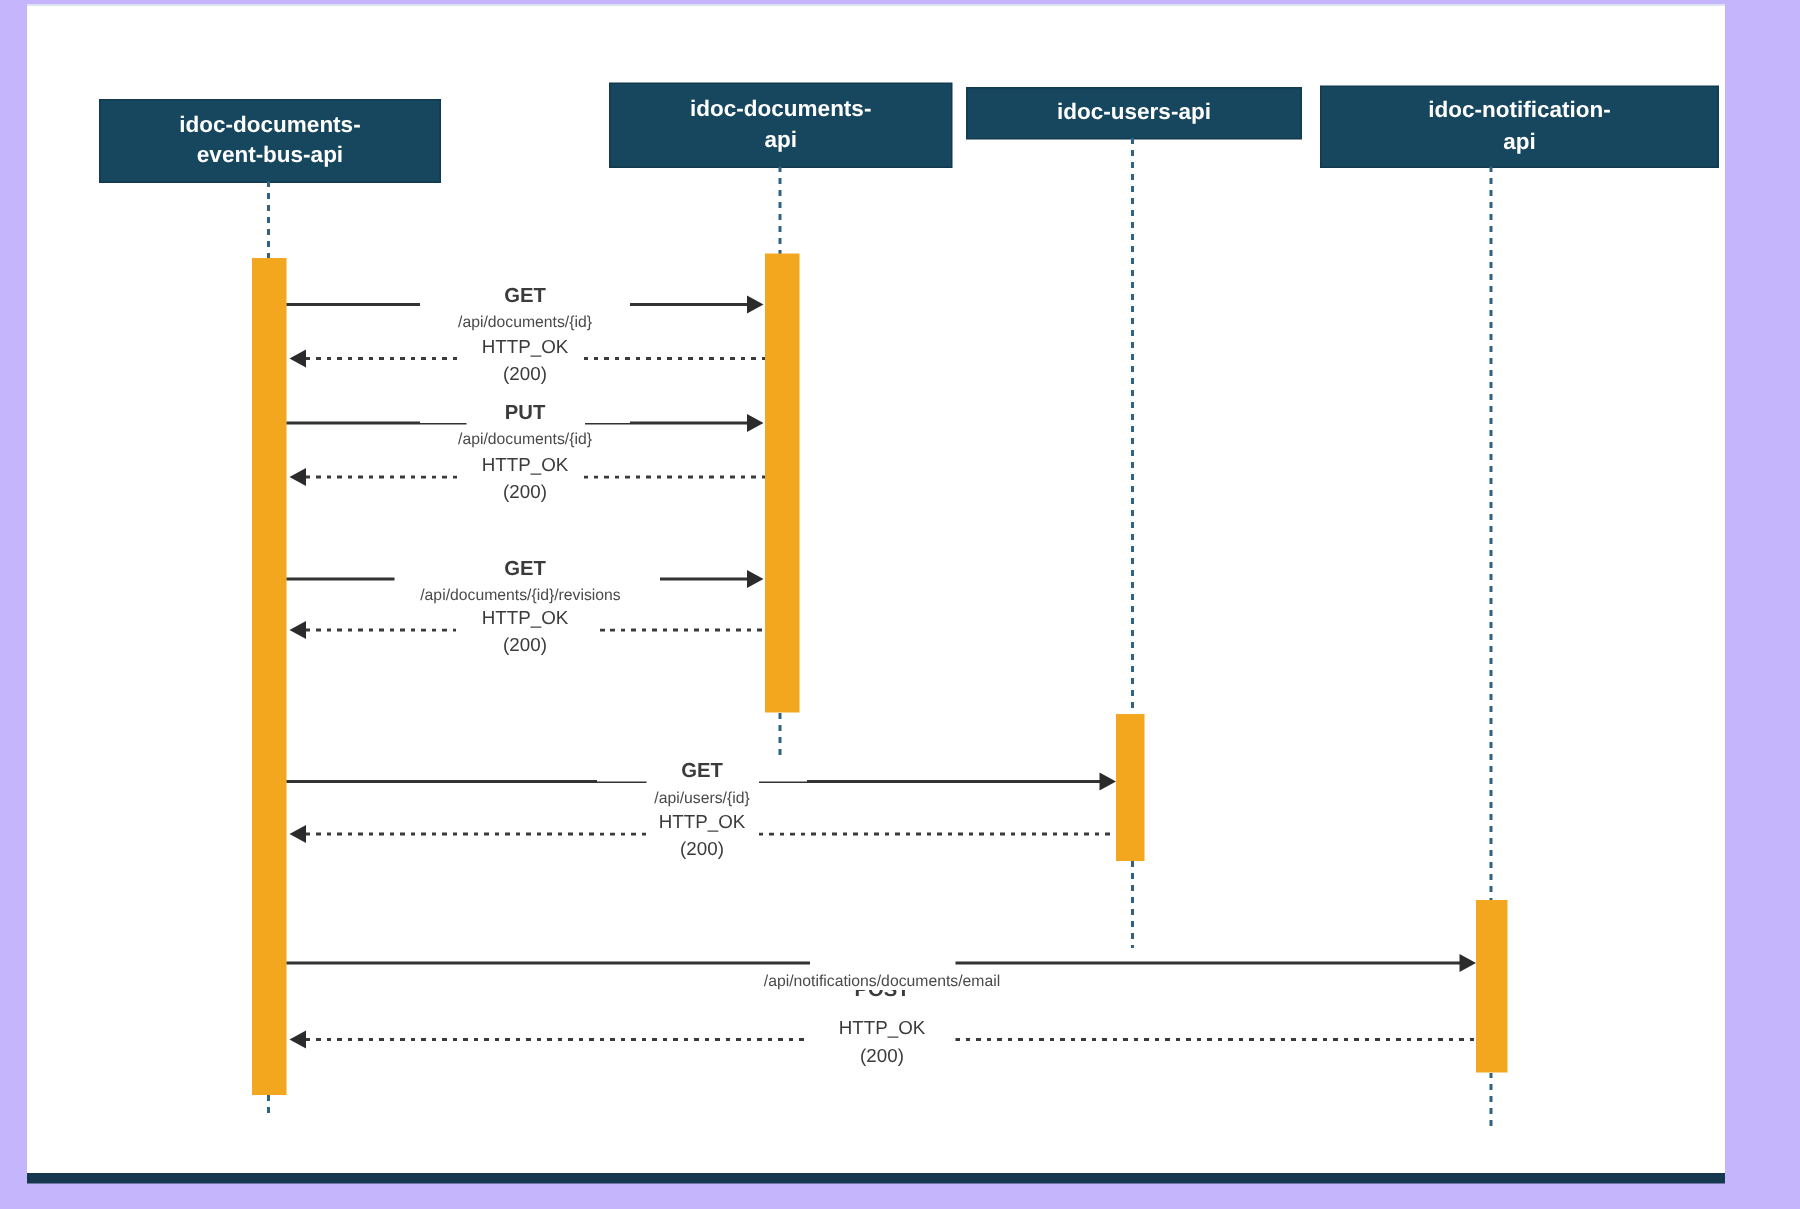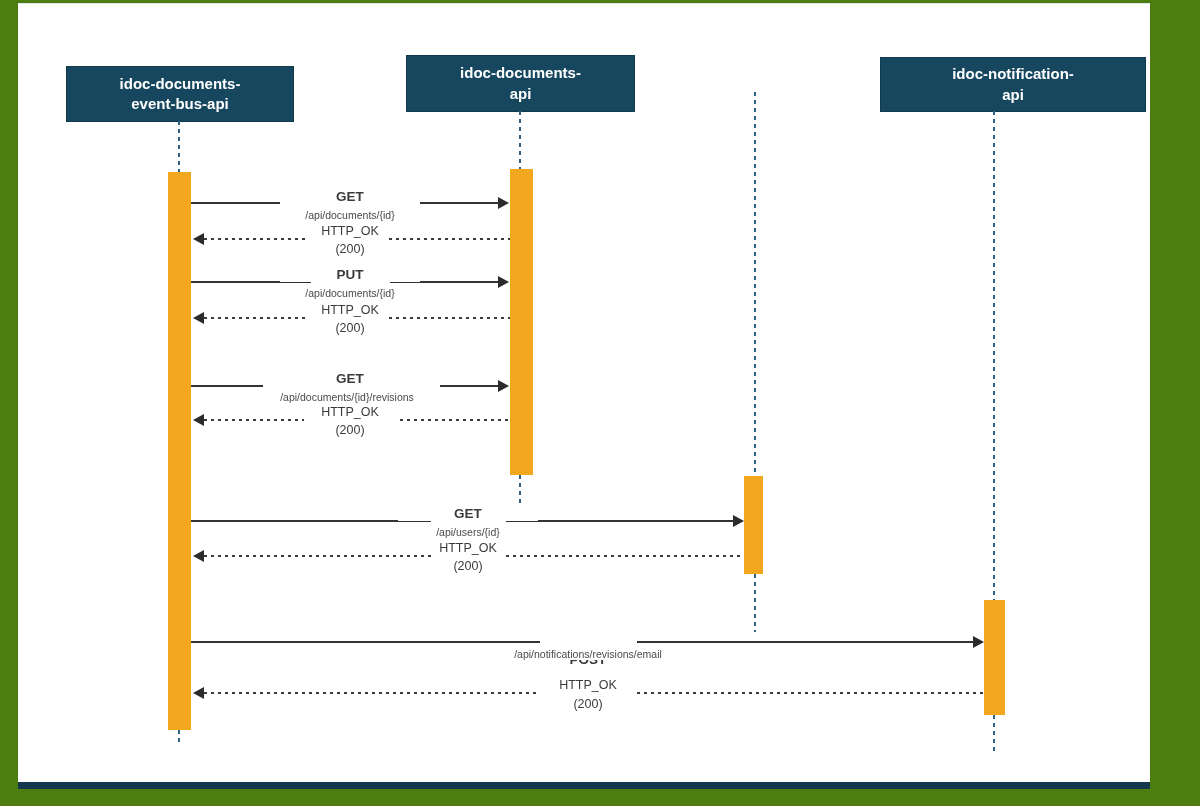--- a/index.html
+++ b/index.html
@@ -1,18 +1,18 @@
 <!DOCTYPE html>
 <html><head>
 <meta charset="utf-8">
 <style>
   * { margin:0; padding:0; box-sizing:border-box; }
   html,body { width:1200px; height:806px; background:#000; overflow:hidden;
               font-family:"Liberation Sans", sans-serif; }
-  #stage { position:relative; width:1200px; height:806px; background:#4d7c0f; }
+  #stage { position:relative; width:1200px; height:806px; background:#c4b5fd; }
   #sheet { position:absolute; left:18px; top:3px; width:1132px; height:780px;
            background:#ffffff; border-top:1px solid #dbe6ee; }
   #sheet-footer { position:absolute; left:18px; top:782px; width:1132px; height:7px;
            background:#16384f; }
   .layer { position:absolute; inset:0; }
 
   .actor { position:absolute; background:#17475f; color:#fff;
            display:flex; flex-direction:column; align-items:center; justify-content:center;
            font-weight:bold; font-size:15px; line-height:1.35; text-align:center;
            box-shadow:0 0 0 1px #123a4e; }
@@ -48,20 +48,23 @@
   <div id="sheet-footer"></div>
 
   <div class="layer">
     <div class="actor" style="left:67px;top:67px;width:226px;height:54px">
       <span>idoc-documents-</span>
       <span>event-bus-api</span>
     </div>
     <div class="actor" style="left:407px;top:56px;width:227px;height:55px">
       <span>idoc-documents-</span>
       <span>api</span>
+    </div>
+    <div class="actor" style="left:645px;top:59px;width:222px;height:33px">
+      <span>idoc-users-api</span>
     </div>
     <div class="actor" style="left:881px;top:58px;width:264px;height:53px">
       <span>idoc-notification-</span>
       <span>api</span>
     </div>
   </div>
 
   <div class="layer">
     <div class="lifeline" style="left:178px;top:121px;height:51px"></div>
     <div class="lifeline" style="left:178px;top:730px;height:13px"></div>
@@ -130,20 +133,20 @@
     <div class="dash-seg" style="left:506px;top:555px;width:238px"></div>
     <div class="slabel" style="left:398px;top:541px;width:140px">HTTP_OK</div>
     <div class="slabel" style="left:398px;top:559px;width:140px">(200)</div>
   </div>
 
   <div class="layer">
     <div class="solid-seg" style="left:191px;top:641px;width:349px"></div>
     <div class="solid-seg" style="left:637px;top:641px;width:337px"></div>
     <div class="arr-r" style="left:973px;top:636px"></div>
     <div class="mlabel" style="left:518px;top:652px;width:140px">POST</div>
-    <div class="plabel" style="left:458px;top:648px;width:260px">/api/notifications/revisions/email</div>
+    <div class="plabel" style="left:458px;top:648px;width:260px">/api/notifications/documents/email</div>
     <div class="arr-l" style="left:193px;top:687px"></div>
     <div class="dash-seg" style="left:204px;top:692px;width:336px"></div>
     <div class="dash-seg" style="left:637px;top:692px;width:347px"></div>
     <div class="slabel" style="left:518px;top:678px;width:140px">HTTP_OK</div>
     <div class="slabel" style="left:518px;top:697px;width:140px">(200)</div>
   </div>
 </div>
 
 </body></html>

